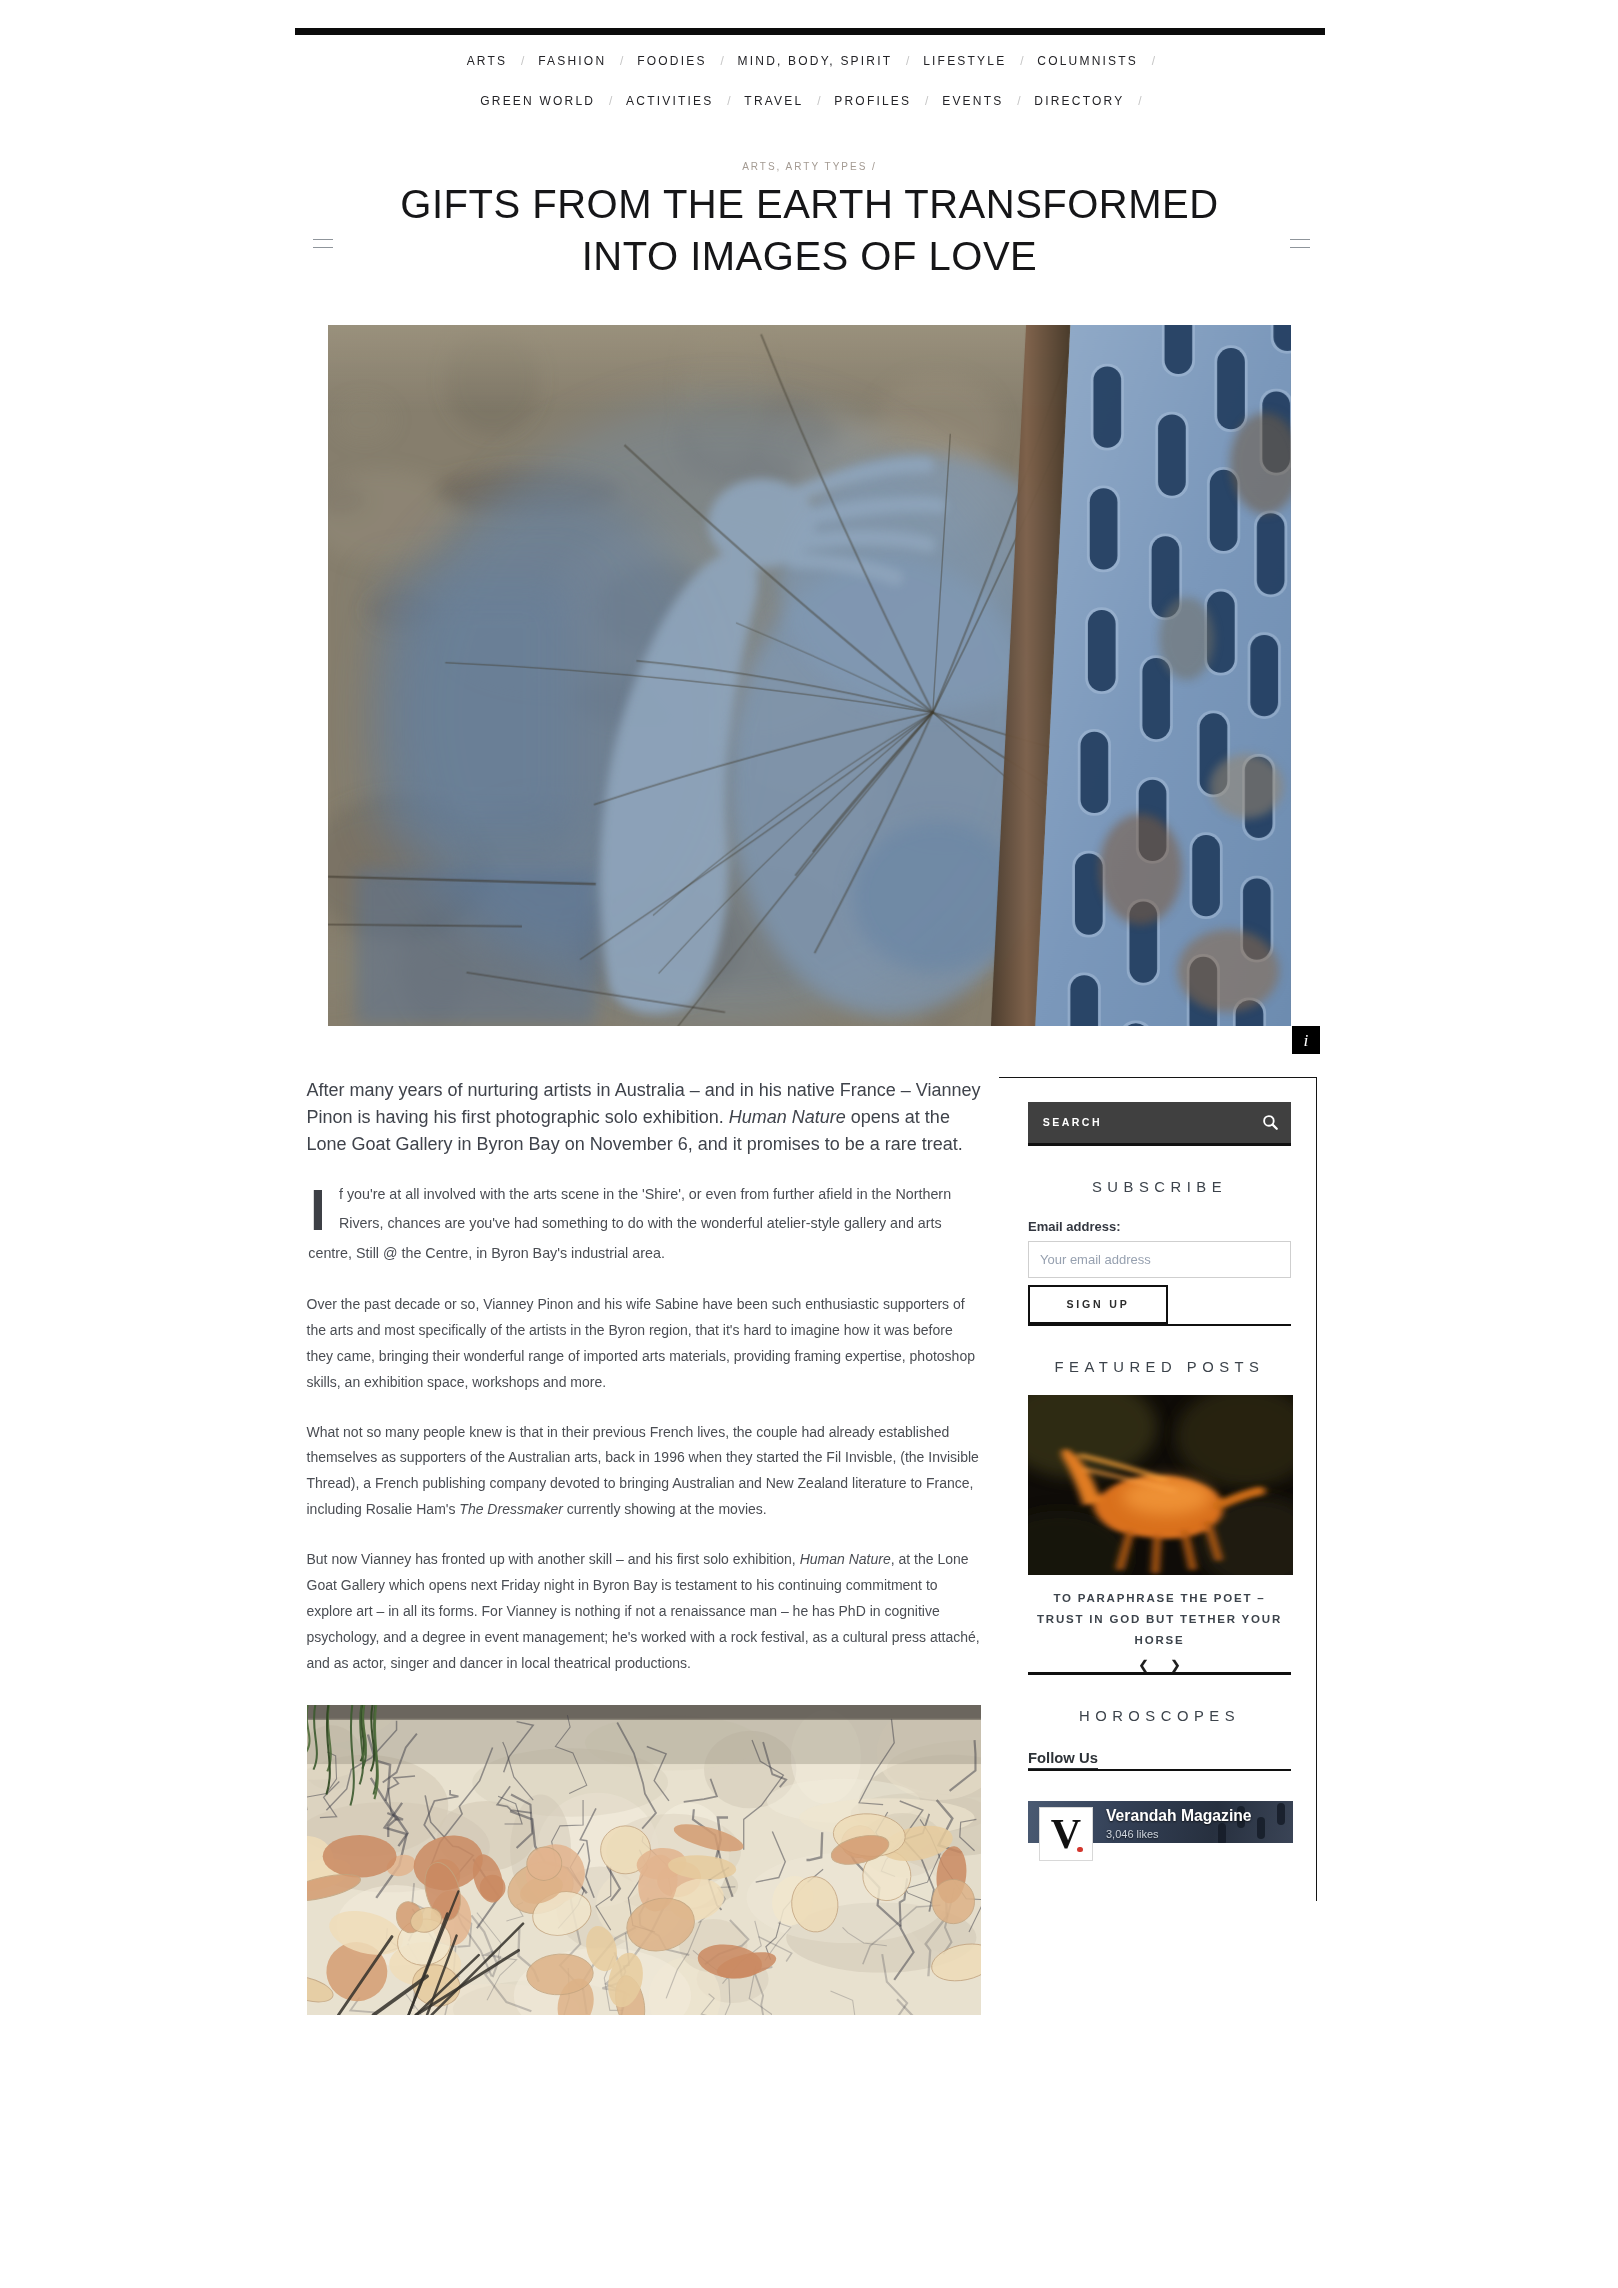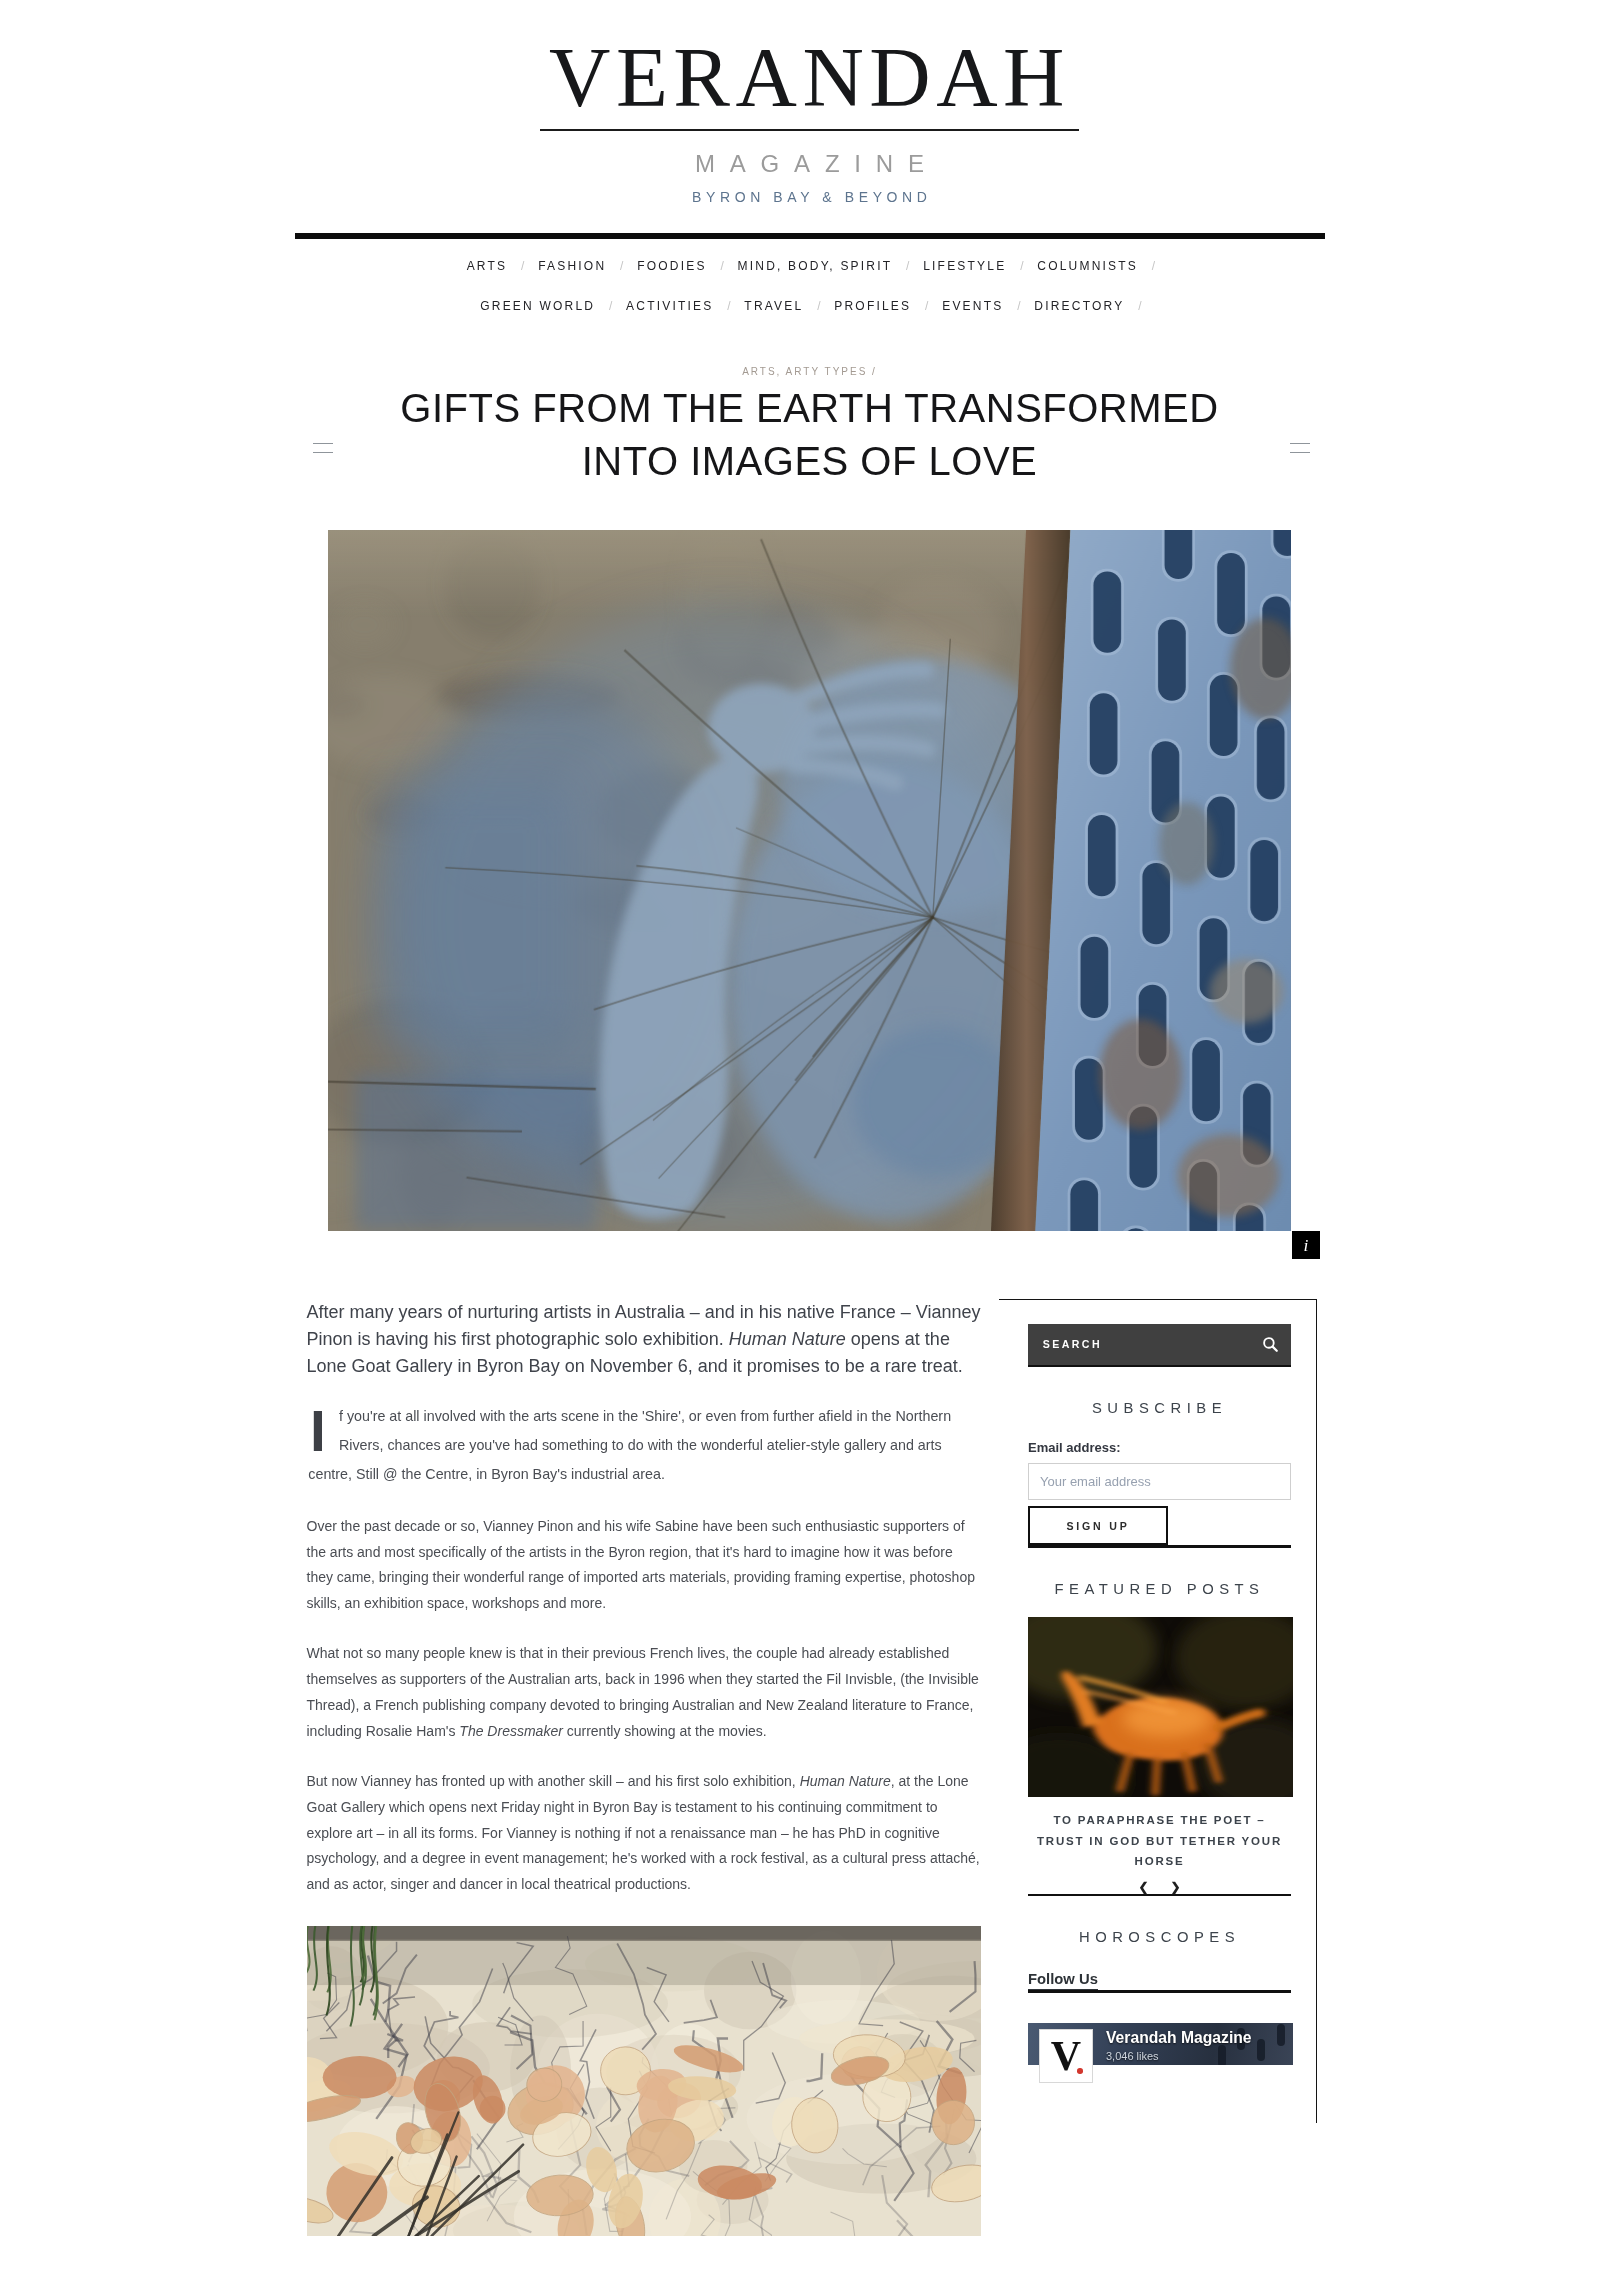--- a/index.html
+++ b/index.html
@@ -20,21 +20,21 @@
   .cat{margin-top:41px;text-align:center;font-size:10px;letter-spacing:2px;color:#a39a92;}
   .title-wrap{position:relative;margin-top:5.5px;}
   h1.post-title{margin:0 auto;max-width:877px;text-align:center;font-size:40px;line-height:1.32;font-weight:400;color:#161618;letter-spacing:0.5px;}
   .eq{position:absolute;top:58%;width:20px;height:7.4px;border-top:1.8px solid #8f959b;border-bottom:1.8px solid #8f959b;}
   .eq.left{left:18.5px;} .eq.right{right:14.8px;}
   
   .hero{position:relative;width:963px;margin:42px auto 0 auto;}
   .hero svg{display:block;}
   .info-btn{position:absolute;right:-29px;bottom:-28px;width:28px;height:28px;background:#000;color:#fff;font-family:"Liberation Serif",serif;font-style:italic;font-size:17.5px;line-height:28px;text-align:center;cursor:pointer;}
   
-  .cols{display:flex;align-items:flex-start;margin-top:68px;}
+  .cols{display:flex;align-items:flex-start;margin-top:51px;}
   .main-col{width:674px;margin-left:12px;flex:none;}
   .sidebar{flex:none;width:318px;margin-left:18.5px;box-sizing:border-box;border-top:1.8px solid #141414;border-right:1.8px solid #141414;padding:22px 25px 37px 29px;}
   
   .lead{margin:0;font-size:18px;line-height:1.5;color:#3f434b;}
   blockquote.pull{margin:22px 0 0 1.8px;padding:0;font-size:14.3px;line-height:2.05;color:#4a4d53;}
   .dropcap{float:left;font-size:57px;line-height:.88;font-weight:700;color:#3d4046;margin:4.6px 13px 0 1.8px;}
   p.body{margin:24px 0 0 0;font-size:14px;line-height:1.85;color:#4a4d53;}
   p.body em, .lead em{font-style:italic;}
   .rock-fig{margin-top:28px;width:674px;}
   .rock-fig svg{display:block;}
@@ -63,25 +63,20 @@
   .fb-v{font-family:"Liberation Serif",serif;font-size:42px;font-weight:700;color:#111;line-height:52px;}
   .fb-dot{position:absolute;right:9.2px;bottom:8.3px;width:5.5px;height:5.5px;border-radius:50%;background:#d2372e;}
   .fb-name{position:absolute;left:78px;top:6.5px;font-size:15.7px;font-weight:700;color:#fff;text-shadow:0 0.9px 1.8px rgba(0,0,0,.65);}
   .fb-likes{position:absolute;left:78px;top:27px;font-size:11px;color:#cfd6df;text-shadow:0 0.9px 1.8px rgba(0,0,0,.65);}
 </style>
 </head>
 <body>
 
 <div class="container">
 
-  <header class="masthead">
-    <div class="logo">VERANDAH</div>
-    <div class="mag">MAGAZINE</div>
-    <div class="tagline">BYRON BAY &amp; BEYOND</div>
-  </header>
 
   <div class="navbar-rule"></div>
   <nav class="main-nav">
       <div class="nav-row"><a class="nav-item">ARTS</a><span class="nav-sep">/</span><a class="nav-item">FASHION</a><span class="nav-sep">/</span><a class="nav-item">FOODIES</a><span class="nav-sep">/</span><a class="nav-item">MIND, BODY, SPIRIT</a><span class="nav-sep">/</span><a class="nav-item">LIFESTYLE</a><span class="nav-sep">/</span><a class="nav-item">COLUMNISTS</a><span class="nav-sep">/</span></div>
       <div class="nav-row"><a class="nav-item">GREEN WORLD</a><span class="nav-sep">/</span><a class="nav-item">ACTIVITIES</a><span class="nav-sep">/</span><a class="nav-item">TRAVEL</a><span class="nav-sep">/</span><a class="nav-item">PROFILES</a><span class="nav-sep">/</span><a class="nav-item">EVENTS</a><span class="nav-sep">/</span><a class="nav-item">DIRECTORY</a><span class="nav-sep">/</span></div>
     </nav>
 
   <div class="cat">ARTS, ARTY TYPES /</div>
   <div class="title-wrap">
     <span class="eq left"></span>

